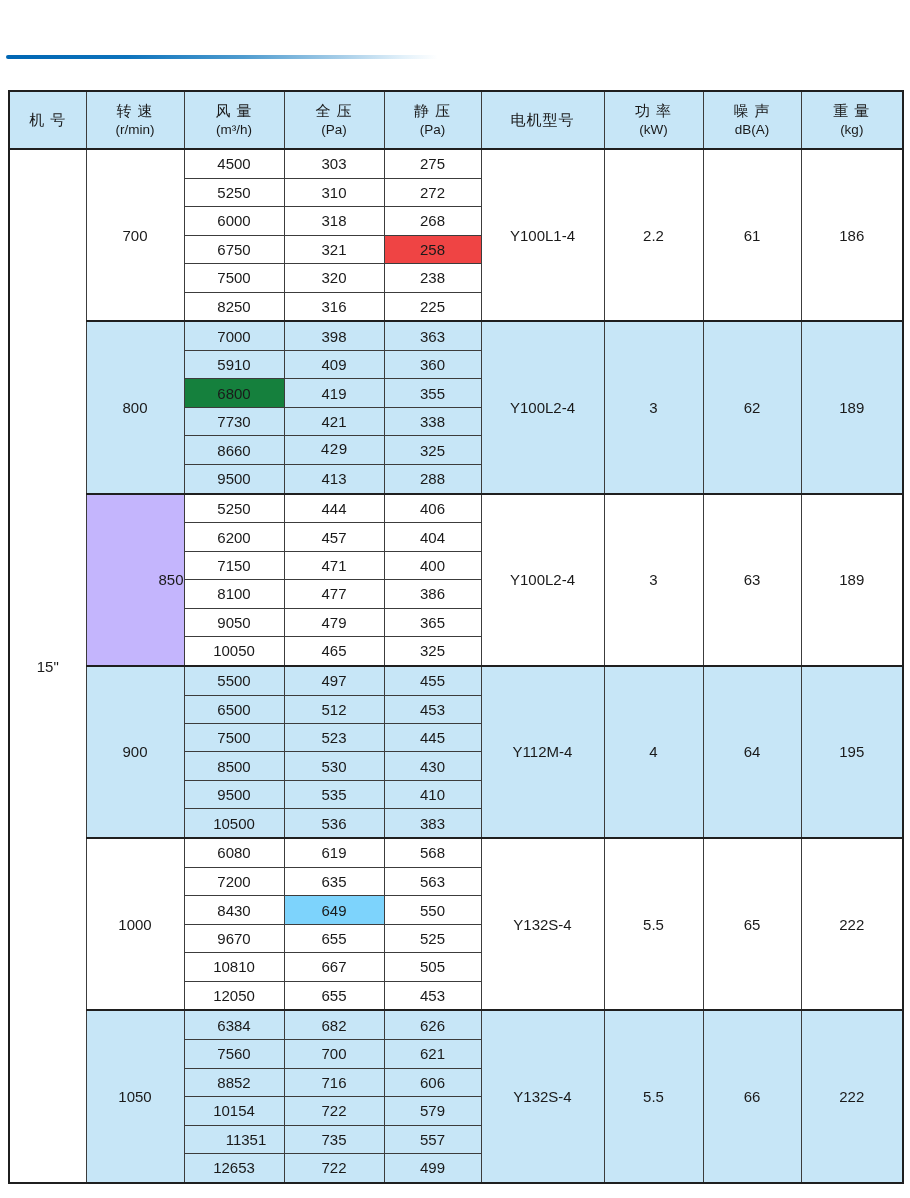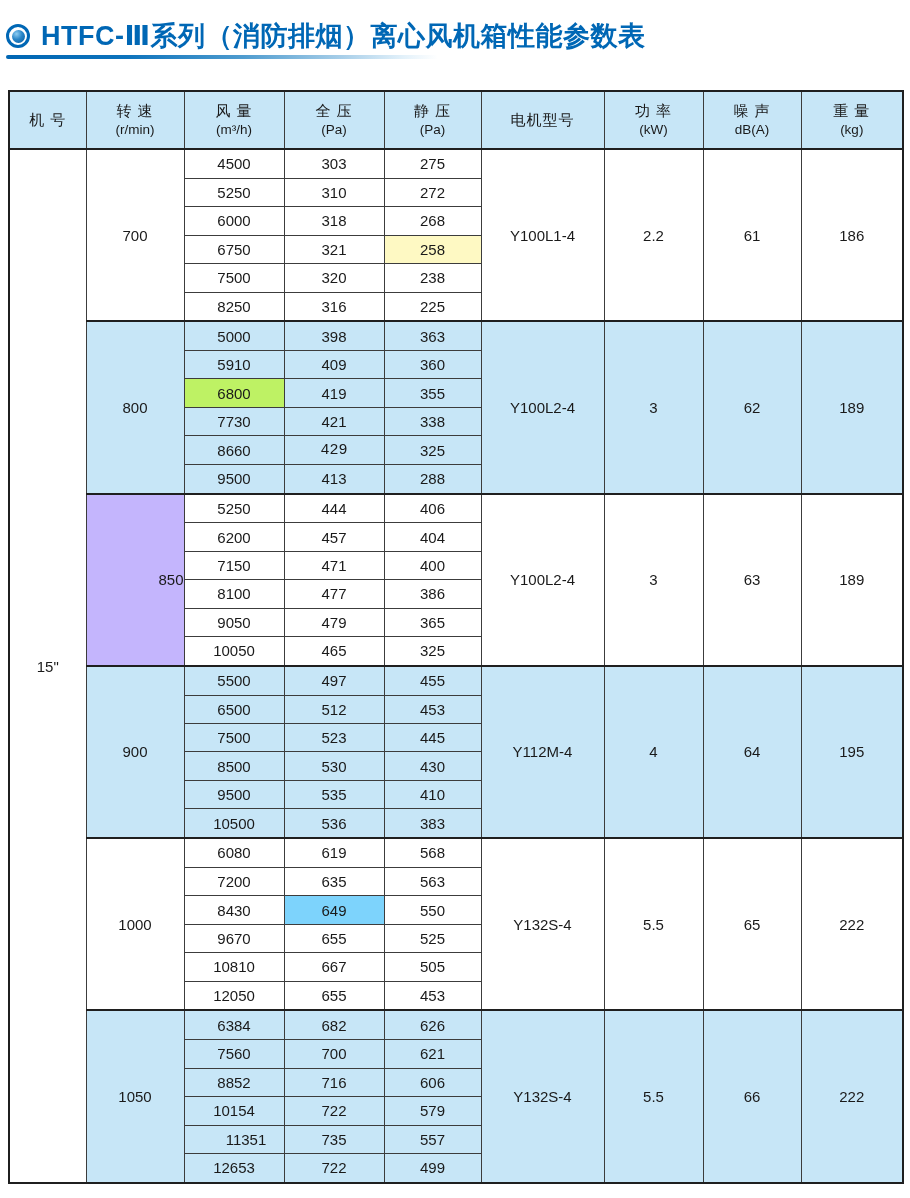--- a/index.html
+++ b/index.html
@@ -89,26 +89,20 @@
   .hdr-name { display: block; font-size: 15px; letter-spacing: 1px; }
   .hdr-unit { display: block; font-size: 13.5px; letter-spacing: 0; }
   .sec-top { border-top: 2px solid #1f1f1f !important; }
   .machine-cell { font-size: 15px; background: #ffffff; }
 </style>
 </head>
 <body>
 
 <div class="page">
 
-  <header class="title-bar">
-    <span class="title-icon">
-      <span class="title-icon-inner"></span>
-    </span>
-    <h1 class="page-title">HTFC-Ⅲ系列（消防排烟）离心风机箱性能参数表</h1>
-  </header>
   <div class="title-underline"></div>
 
   <table class="spec-table">
     <colgroup>
       <col style="width:77px">
       <col style="width:98px">
       <col style="width:100px">
       <col style="width:100px">
       <col style="width:97px">
       <col style="width:123px">
@@ -172,49 +166,49 @@
           <td style="background: rgb(255, 255, 255);">272</td>
         </tr>
         <tr>
           <td style="background: rgb(255, 255, 255);">6000</td>
           <td style="background: rgb(255, 255, 255);">318</td>
           <td style="background: rgb(255, 255, 255);">268</td>
         </tr>
         <tr>
           <td style="background: rgb(255, 255, 255);">6750</td>
           <td style="background: rgb(255, 255, 255);">321</td>
-          <td style="background: #fef9c3;">258</td>
+          <td style="background: #ef4444;">258</td>
         </tr>
         <tr>
           <td style="background: rgb(255, 255, 255);">7500</td>
           <td style="background: rgb(255, 255, 255);">320</td>
           <td style="background: rgb(255, 255, 255);">238</td>
         </tr>
         <tr>
           <td style="background: rgb(255, 255, 255);">8250</td>
           <td style="background: rgb(255, 255, 255);">316</td>
           <td style="background: rgb(255, 255, 255);">225</td>
         </tr>
         <tr>
           <td rowspan="6" class="sec-top" style="background: rgb(199, 230, 247);">800</td>
-          <td class="sec-top" style="background: rgb(199, 230, 247);">5000</td>
+          <td class="sec-top" style="background: rgb(199, 230, 247);">7000</td>
           <td class="sec-top" style="background: rgb(199, 230, 247);">398</td>
           <td class="sec-top" style="background: rgb(199, 230, 247);">363</td>
           <td rowspan="6" class="sec-top" style="background: rgb(199, 230, 247);">Y100L2-4</td>
           <td rowspan="6" class="sec-top" style="background: rgb(199, 230, 247);">3</td>
           <td rowspan="6" class="sec-top" style="background: rgb(199, 230, 247);">62</td>
           <td rowspan="6" class="sec-top" style="background: rgb(199, 230, 247);">189</td>
         </tr>
         <tr>
           <td style="background: rgb(199, 230, 247);">5910</td>
           <td style="background: rgb(199, 230, 247);">409</td>
           <td style="background: rgb(199, 230, 247);">360</td>
         </tr>
         <tr>
-          <td style="background: #bef264;">6800</td>
+          <td style="background: #15803d;">6800</td>
           <td style="background: rgb(199, 230, 247);">419</td>
           <td style="background: rgb(199, 230, 247);">355</td>
         </tr>
         <tr>
           <td style="background: rgb(199, 230, 247);">7730</td>
           <td style="background: rgb(199, 230, 247);">421</td>
           <td style="background: rgb(199, 230, 247);">338</td>
         </tr>
         <tr>
           <td style="background: rgb(199, 230, 247);">8660</td>

